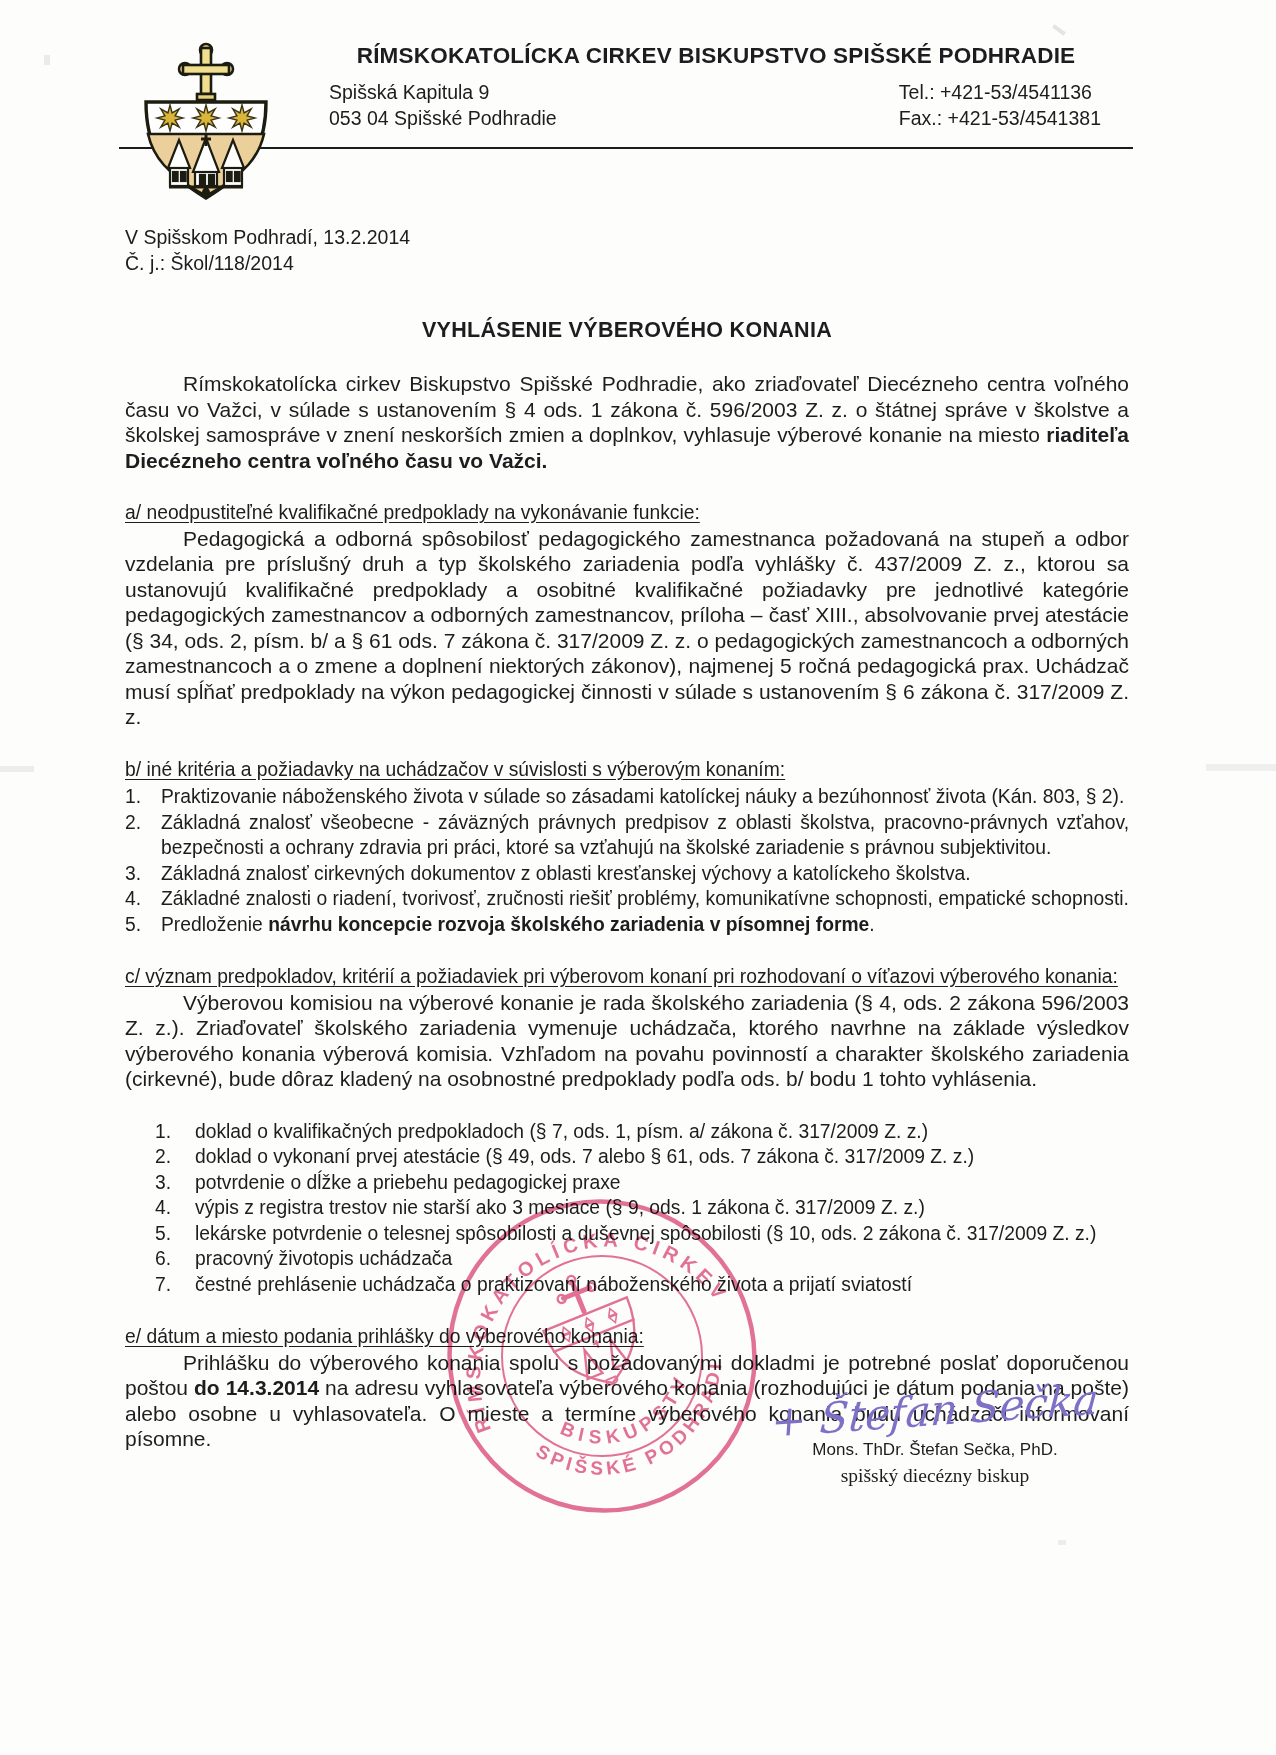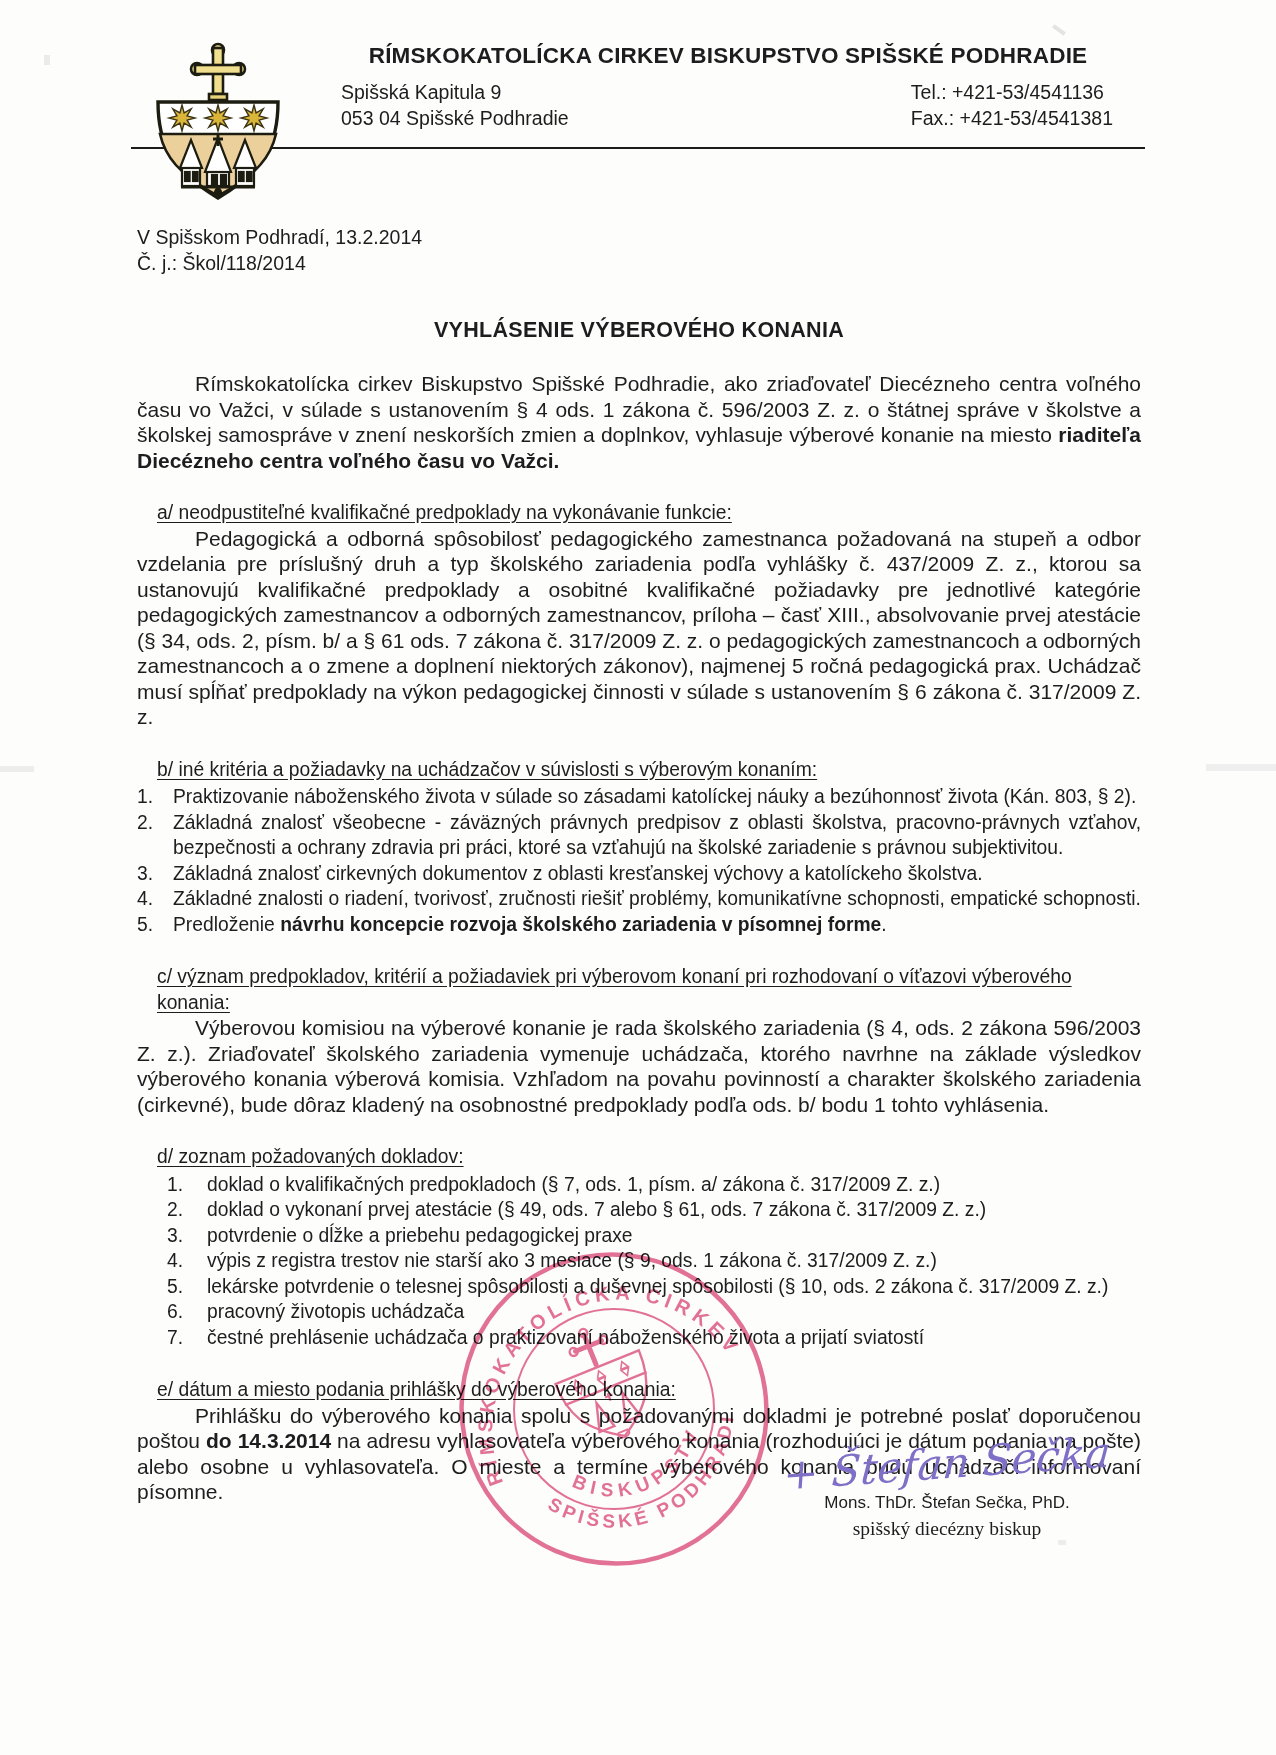--- a/index.html
+++ b/index.html
@@ -2,42 +2,42 @@
 <html><head>
 <meta charset="utf-8">
 <style>
   html,body{margin:0;padding:0;}
   body{
     width:1276px;height:1755px;position:relative;overflow:hidden;
     background:#fdfdfc;color:#1d1d1f;
     font-family:"Liberation Sans","DejaVu Sans",sans-serif;
     -webkit-font-smoothing:antialiased;
   }
-  .page{position:absolute;left:137px;top:28px;width:1004px;}
+  .page{position:absolute;left:125px;top:28px;width:1004px;}
   
   .letterhead{position:relative;min-height:152px;}
   .logo{position:absolute;left:-4px;top:0;width:170px;height:160px;}
   .head-text{margin-left:178px;}
   .org-title{
     text-align:center;font-weight:bold;font-size:22.5px;line-height:27px;
     max-width:780px;margin:14px auto 10px auto;letter-spacing:.2px;
   }
   .addr-row{display:flex;font-size:19.5px;line-height:26px;margin-left:26px;padding-right:28px;}
   .addr-col{white-space:nowrap;}
   .tel-col{margin-left:auto;white-space:nowrap;}
   .head-rule{border:0;border-top:2.5px solid #1c1c1c;margin:16px 0 0 -6px;width:1014px;}
   
   .meta{margin-top:30px;font-size:19.5px;line-height:26px;}
   
   .doc-title{text-align:center;font-weight:bold;font-size:21.5px;margin:42px 0 28px 0;letter-spacing:.3px;}
   
   .para{font-size:21px;line-height:25.5px;text-align:justify;margin:0;}
   .indent{text-indent:58px;}
   .section{margin-top:27px;}
-  .sec-head{font-size:19.3px;line-height:25.5px;text-decoration:underline;text-underline-offset:3px;margin-left:20px;}
+  .sec-head{font-size:19.3px;line-height:25.5px;text-decoration:underline;text-underline-offset:3px;}
   .list{margin-top:2px;}
   .li{display:flex;font-size:19.3px;line-height:25.5px;}
   .li .num{flex:0 0 36px;}
   .li .txt{flex:1;text-align:justify;}
   .list-d{margin-left:30px;}
   .list-d .num{flex:0 0 40px;}
   b{font-weight:bold;}
   
   .closing{position:relative;}
   .stamp{
@@ -157,21 +157,20 @@
       </div>
     </div>
   </div>
 
   <div class="section">
     <div class="sec-head">c/ význam predpokladov, kritérií a požiadaviek pri výberovom konaní pri rozhodovaní o víťazovi výberového konania:</div>
     <p class="para indent">Výberovou komisiou na výberové konanie je rada školského zariadenia (§ 4, ods. 2 zákona 596/2003 Z. z.). Zriaďovateľ školského zariadenia vymenuje uchádzača, ktorého navrhne na základe výsledkov výberového konania výberová komisia. Vzhľadom na povahu povinností a charakter školského zariadenia (cirkevné), bude dôraz kladený na osobnostné predpoklady podľa ods. b/ bodu 1 tohto vyhlásenia.</p>
   </div>
 
   <div class="section">
-    <div class="sec-head">d/ zoznam požadovaných dokladov:</div>
     <div class="list list-d">
       <div class="li">
         <span class="num">1.</span>
         <span class="txt">doklad o kvalifikačných predpokladoch (§ 7, ods. 1, písm. a/ zákona č. 317/2009 Z. z.)</span>
       </div>
       <div class="li">
         <span class="num">2.</span>
         <span class="txt">doklad o vykonaní prvej atestácie (§ 49, ods. 7 alebo § 61, ods. 7 zákona č. 317/2009 Z. z.)</span>
       </div>
       <div class="li">

